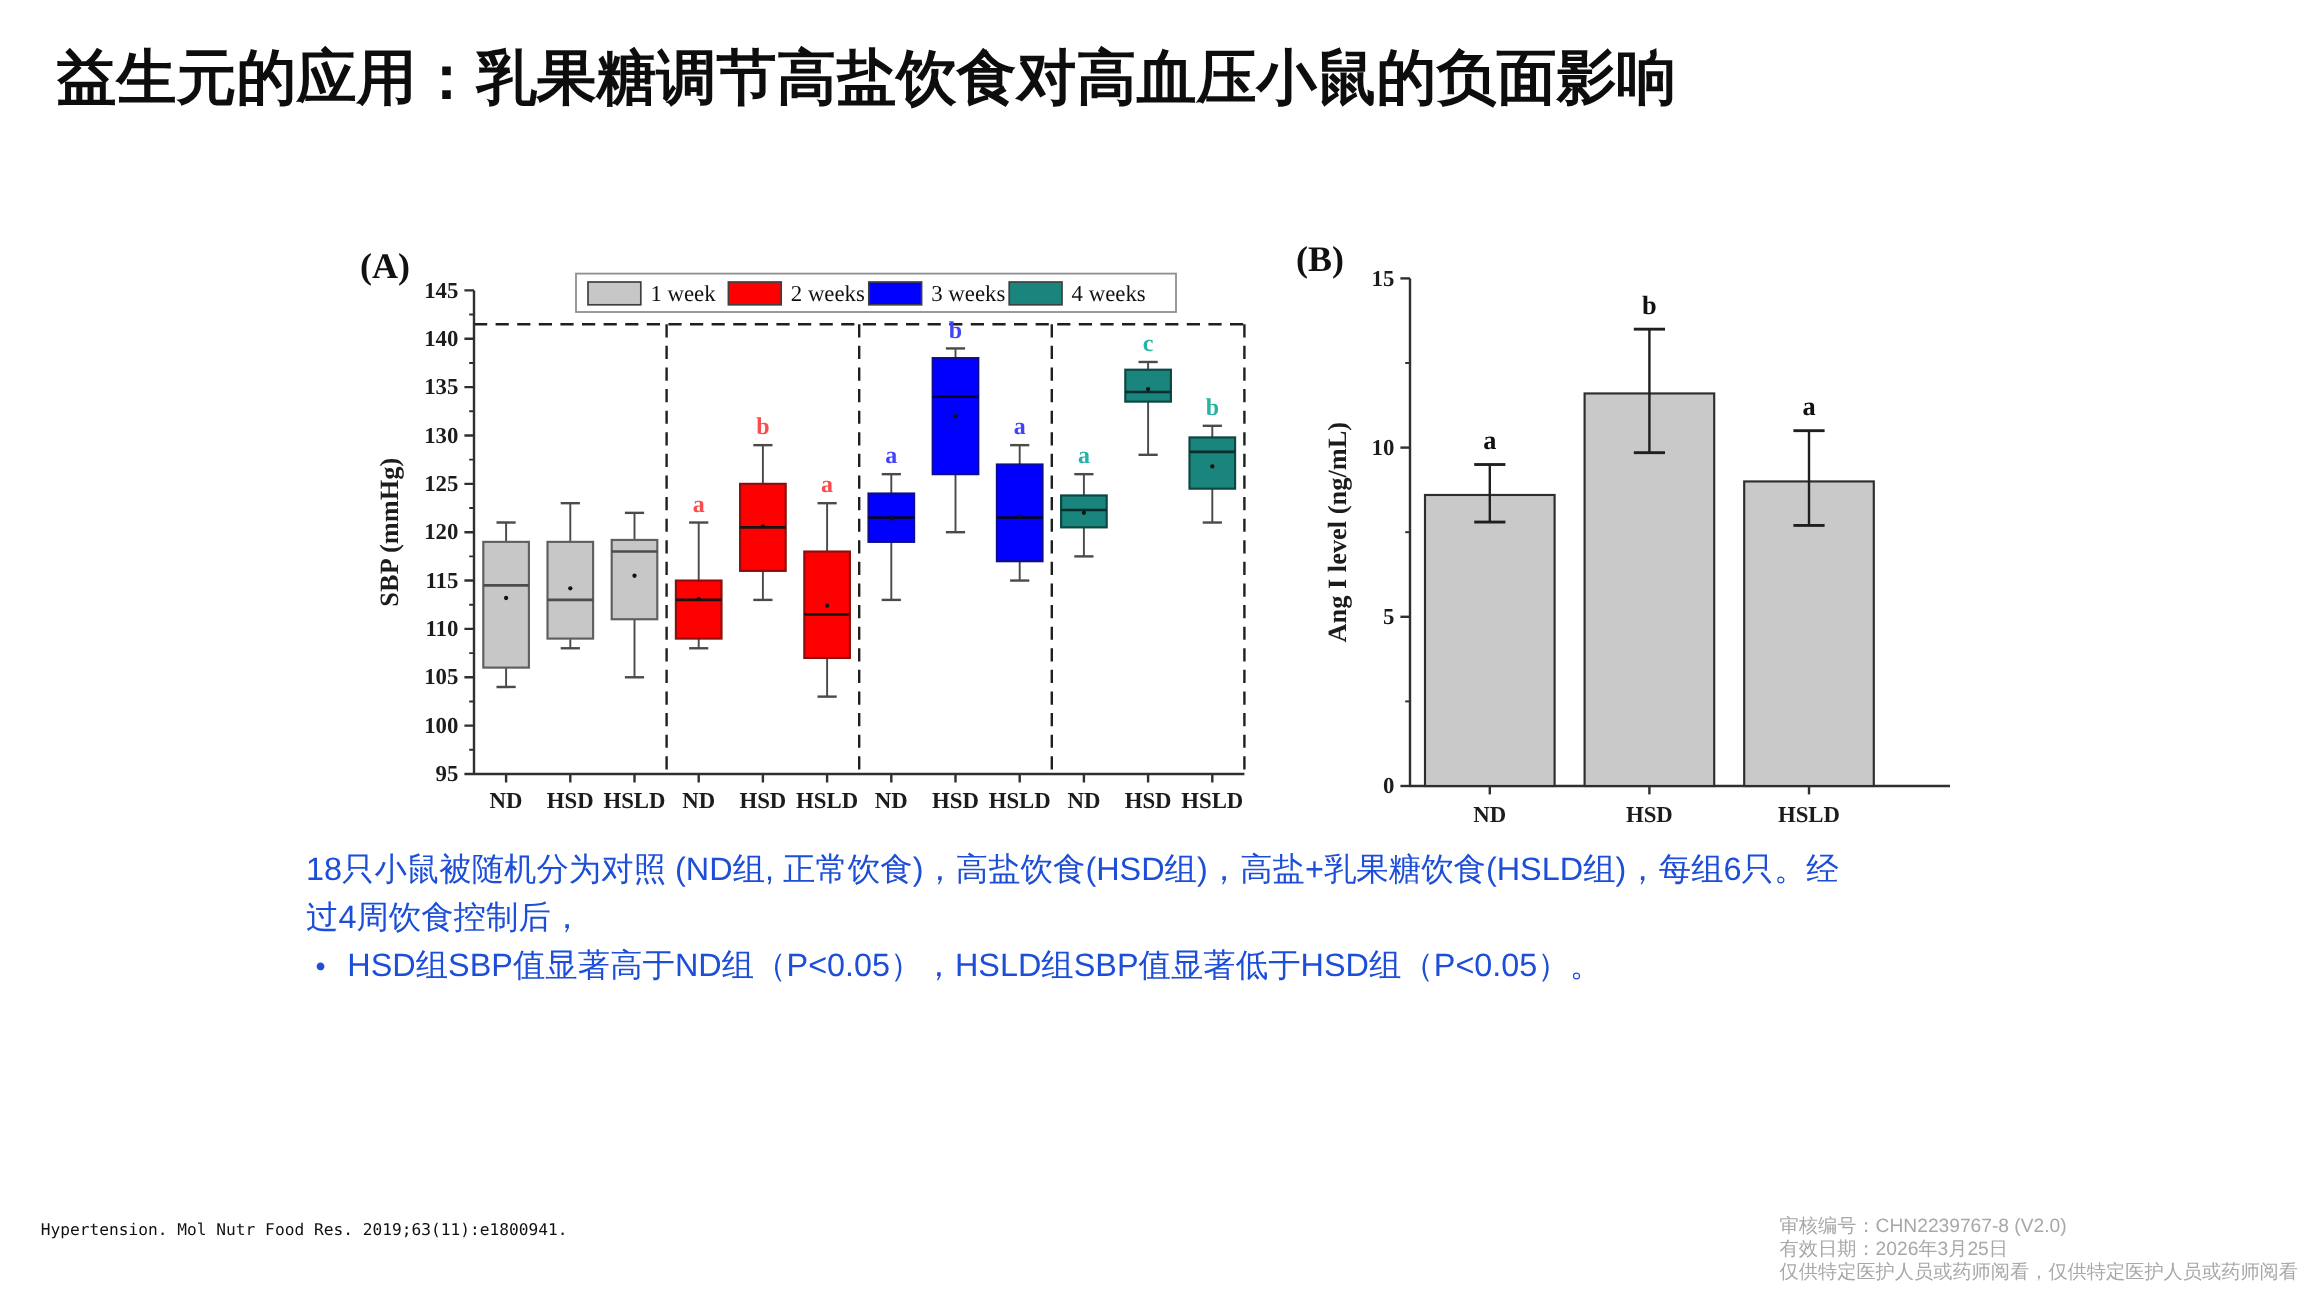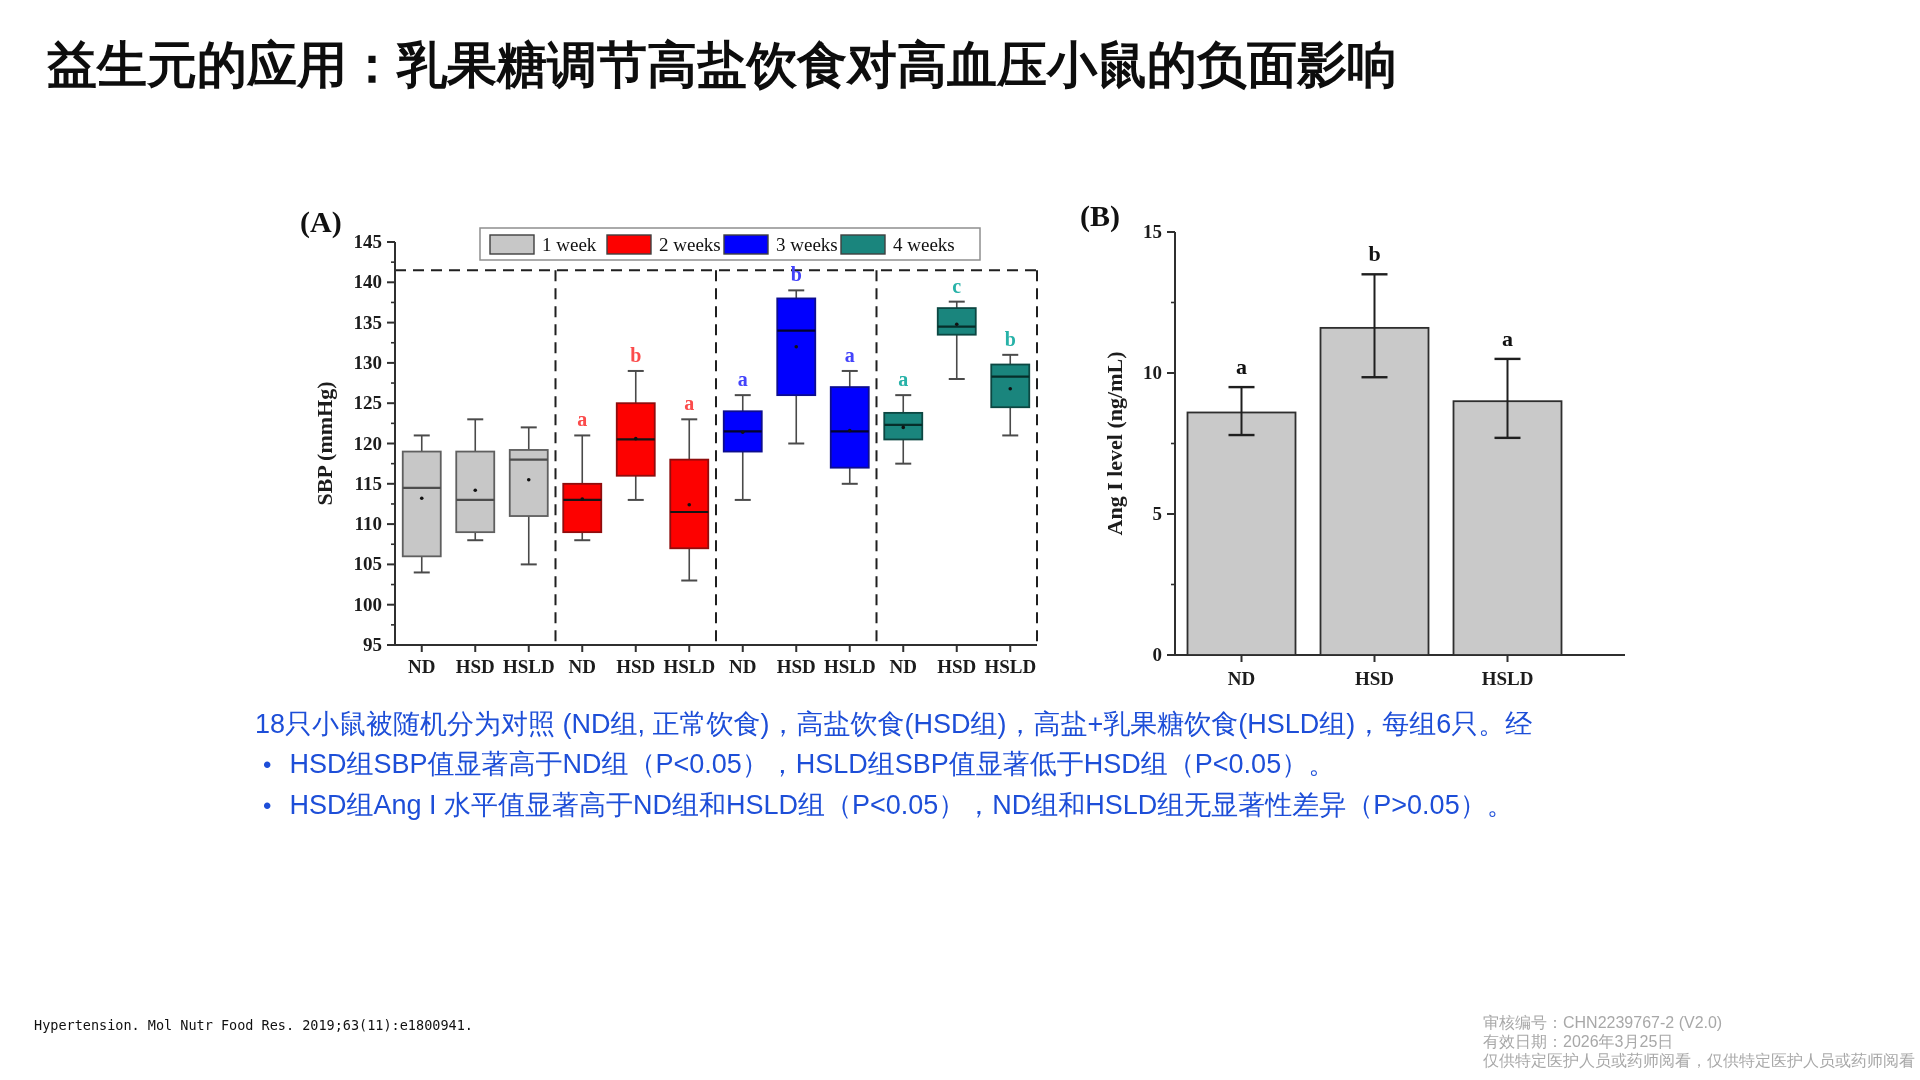--- a/index.html
+++ b/index.html
@@ -230,27 +230,27 @@
       <line x1="414.5" y1="170.9" x2="440.5" y2="170.9" stroke="#1f1f1f" stroke-width="2.4"></line>
       <line x1="414.5" y1="249.86" x2="440.5" y2="249.86" stroke="#1f1f1f" stroke-width="2.4"></line>
       <text x="427.5" y="157.9" text-anchor="middle" font-size="22" font-weight="bold" fill="#111">a</text>
       <line x1="427.5" y1="467" x2="427.5" y2="474" stroke="#2f2f2f" stroke-width="2"></line>
       <text x="427.5" y="497" text-anchor="middle" font-size="19" font-weight="bold" fill="#1c1c1c">HSLD</text>
       <text x="0" y="38" font-size="30" font-weight="bold" fill="#111">(B)</text>
     </svg>
 
   <div class="description">
     <div class="body-line">18只小鼠被随机分为对照 (ND组, 正常饮食)，高盐饮食(HSD组)，高盐+乳果糖饮食(HSLD组)，每组6只。经</div>
+    <div class="body-line">过4周饮食控制后，</div>
     <div class="body-line bullet-line"><span class="bullet">•</span><span>HSD组SBP值显著高于ND组（P&lt;0.05），HSLD组SBP值显著低于HSD组（P&lt;0.05）。</span></div>
-    <div class="body-line bullet-line"><span class="bullet">•</span><span>HSD组Ang I 水平值显著高于ND组和HSLD组（P&lt;0.05），ND组和HSLD组无显著性差异（P&gt;0.05）。</span></div>
   </div>
 
   <div class="citation">
     <div>Hypertension. Mol Nutr Food Res. 2019;63(11):e1800941.</div>
   </div>
 
   <div class="footer-note">
-    <div>审核编号：CHN2239767-2 (V2.0)</div>
+    <div>审核编号：CHN2239767-8 (V2.0)</div>
     <div>有效日期：2026年3月25日</div>
     <div>仅供特定医护人员或药师阅看，仅供特定医护人员或药师阅看</div>
   </div>
 
 </div>
 
 </body></html>

